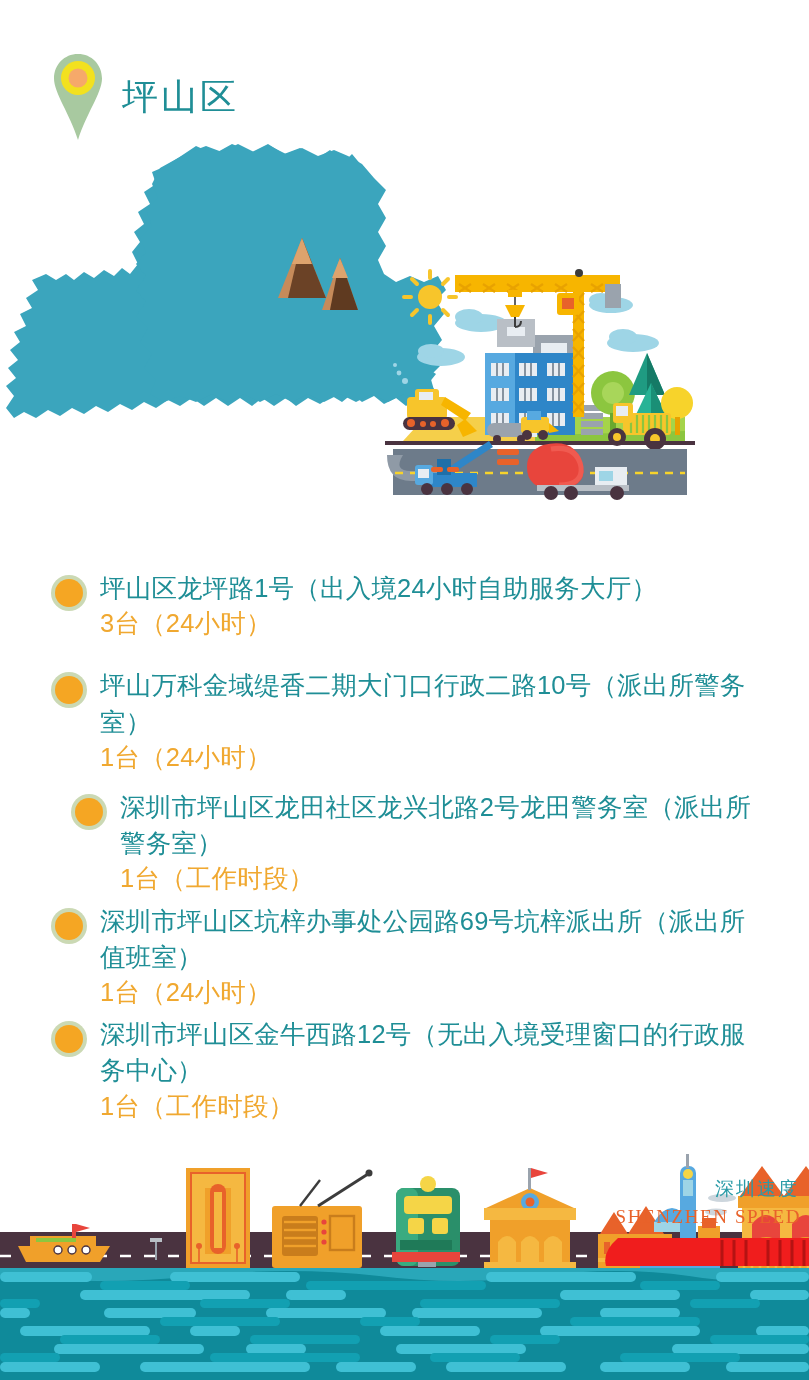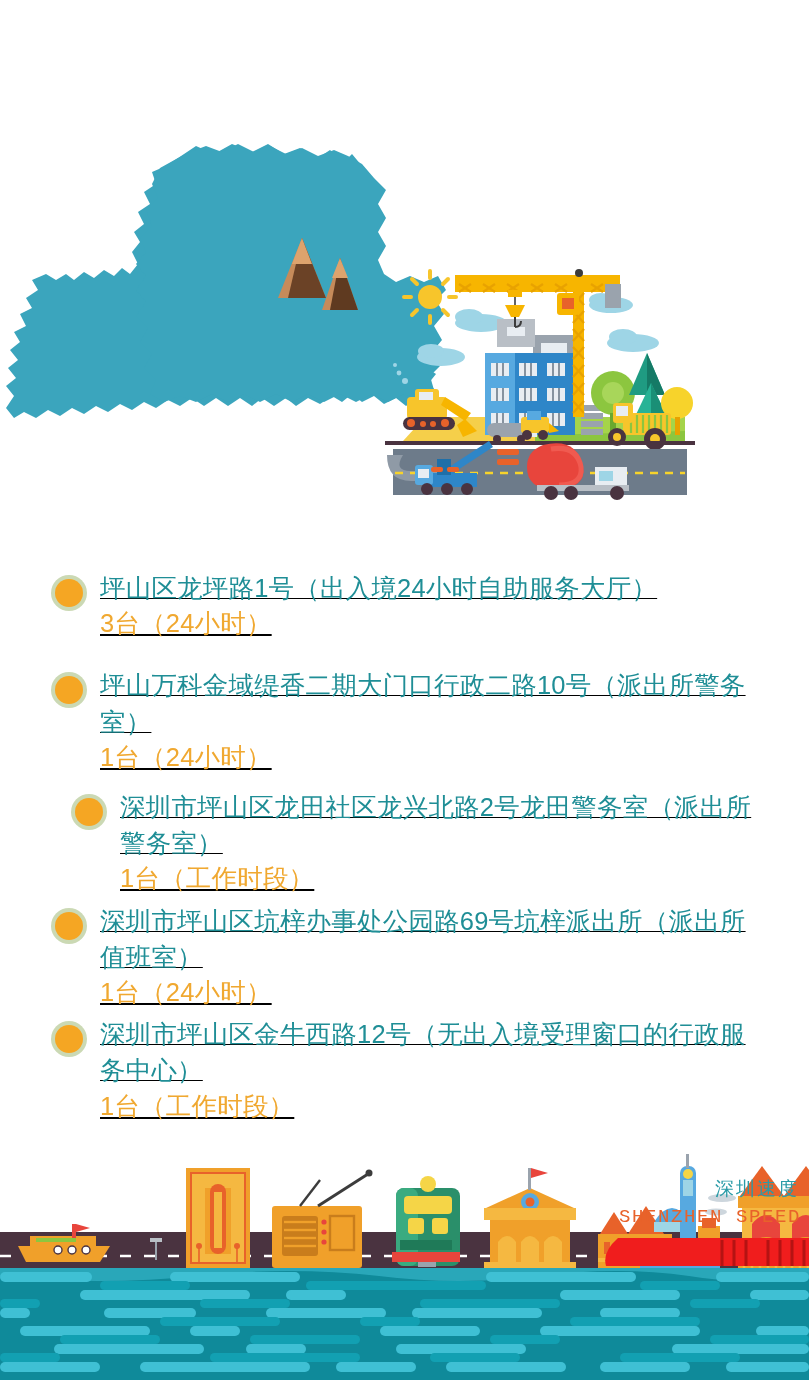--- a/index.html
+++ b/index.html
@@ -39,21 +39,20 @@
     font-size:31px; color:#ffffff; font-weight:300;
     letter-spacing:0.5px;
     font-family:"Liberation Sans", sans-serif;
   }
   .scene-svg { position:absolute; left:385px; top:105px; }
 
   
   .list {
     position:absolute; left:0; top:570px;
     width:809px;
-    text-decoration:underline;
   }
   .item {
     position:relative;
     padding-left:100px; padding-right:48px;
     margin-bottom:14px;
   }
   .bullet {
     position:absolute; left:55px; top:9px;
     width:28px; height:28px; border-radius:50%;
     background:#f5a623;
@@ -90,28 +89,38 @@
   .brand-cn {
     position:absolute; right:10px; top:26px;
     font-size:19px; color:#2a9ba7; letter-spacing:2px;
     font-weight:400;
     font-family:"Liberation Sans", sans-serif;
   }
   .brand-en {
     position:absolute; right:8px; top:56px;
     font-size:19px; color:#e8622a; letter-spacing:1.6px;
     font-weight:400;
-    font-family:Liberation Mono, monospace;
+    font-family:Liberation Serif, serif;
   }
 </style>
 </head>
 <body>
 
 <div id="page">
 
+  <div class="header">
+    <span>
+      <svg class="pin-icon" viewBox="0 0 52 90">
+        <path d="M26 2 C12.3 2 2 12.6 2 26.5 C2 41 18 62 26 88 C34 62 50 41 50 26.5 C50 12.6 39.7 2 26 2 Z" fill="#a8c9a0"></path>
+        <circle cx="26" cy="26" r="17" fill="#f2e11f"></circle>
+        <circle cx="26" cy="26" r="9.5" fill="#f6a96a"></circle>
+      </svg>
+    </span>
+    <span class="header-title">坪山区</span>
+  </div>
 
   <div class="map-area">
 
     <svg class="map-svg" width="520" height="380" viewBox="0 0 520 380">
       <path fill="#3ba5bd" d="
         M178,18
         L196,6 L214,14 L232,4 L252,12 L268,4 L284,14 L300,8
         L318,18 L330,10 L344,22 L352,14 L362,26 L358,40
         L366,52 L360,62 L370,72 L362,84 L372,96 L364,104
         L374,116 L366,124 L376,130 L372,142 L382,150

